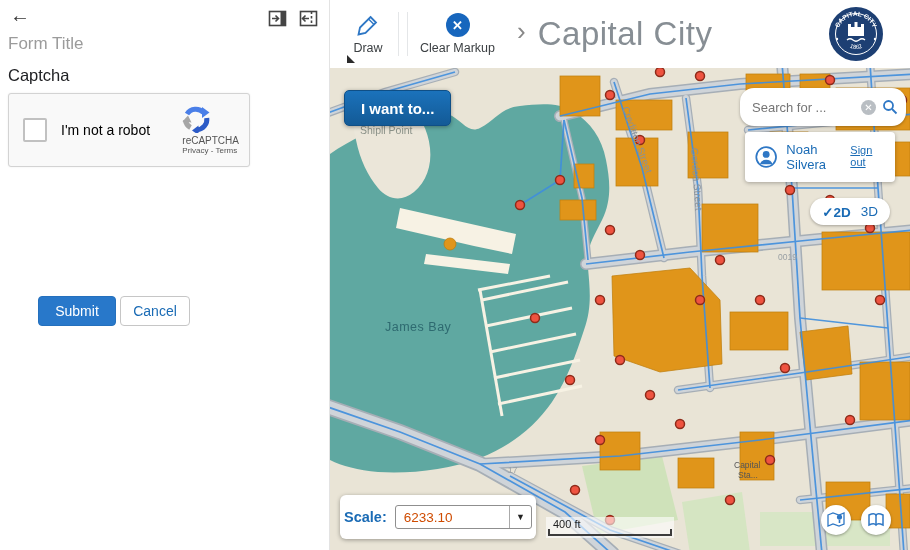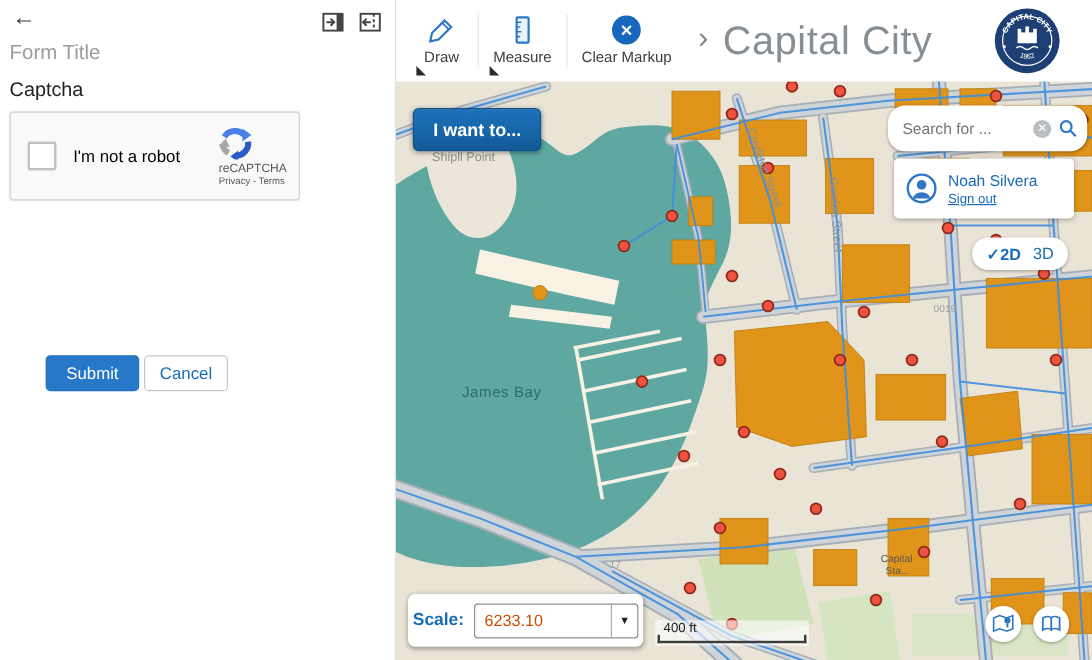--- a/index.html
+++ b/index.html
@@ -37,29 +37,29 @@
 
   
   .map { position:relative; width:580px; height:482px; background:#e9e4d6; overflow:hidden; }
   .map svg.basemap { position:absolute; inset:0; }
   .overlay { position:absolute; z-index:5; }
   .iwantto { left:14px; top:22px; height:36px; padding:12px 16px; background:linear-gradient(#1b72bb,#135a96); border:1px solid #0f4f86; border-radius:5px; color:#fff; font-weight:bold; font-size:15px; display:flex; align-items:center; box-shadow:0 1px 4px rgba(0,0,0,.35); cursor:pointer; }
   .searchbox { right:4px; top:20px; width:166px; height:38px; background:#fff; border-radius:14px; box-shadow:0 1px 3px rgba(0,0,0,.3); display:flex; align-items:center; padding:0 8px 0 12px; gap:6px; }
   .searchbox input { border:none; outline:none; flex:1; min-width:0; font-size:13px; color:#444; background:transparent; font-family:"Liberation Sans",sans-serif; }
   .search-clear { width:15px; height:15px; border-radius:50%; background:#b9bec3; color:#fff; font-size:10px; line-height:15px; text-align:center; cursor:pointer; flex:0 0 15px; }
   .user-card { right:15px; top:64px; width:150px; height:50px; background:#fff; border-radius:4px; box-shadow:0 1px 4px rgba(0,0,0,.3); display:flex; align-items:center; gap:9px; padding:0 10px; }
-  .user-text { display:flex; flex-direction:column; }
+  .user-text { display:flex; }
   .user-name { font-size:13px; color:#1a6bb5; }
   .sign-out { font-size:11px; color:#1a6bb5; text-decoration:underline; cursor:pointer; margin-top:2px; }
   .view-toggle { right:20px; top:130px; height:27px; padding:0 12px; background:#fff; border-radius:14px; box-shadow:0 1px 3px rgba(0,0,0,.3); display:flex; align-items:center; gap:10px; font-size:13.5px; color:#1a6bb5; }
   .vt-2d { font-weight:bold; cursor:pointer; }
   .vt-3d { cursor:pointer; }
   .scale-widget { left:10px; top:427px; width:196px; height:44px; background:#fff; border-radius:6px; box-shadow:0 1px 4px rgba(0,0,0,.35); display:flex; align-items:center; padding:0 4px; gap:8px; }
   .scale-label { font-size:14.5px; font-weight:bold; color:#1a6bb5; }
-  .scale-select { flex:1; height:29px; border:1px solid #8f8f8f; border-radius:3px; background:#fff; display:flex; align-items:center; cursor:pointer; overflow:hidden; }
+  .scale-select { flex:1; height:24px; border:1px solid #8f8f8f; border-radius:3px; background:#fff; display:flex; align-items:center; cursor:pointer; overflow:hidden; }
   .scale-value { flex:1; padding-left:8px; font-size:13.5px; color:#cf4b00; }
   .scale-caret { width:22px; height:100%; border-left:1px solid #aaa; display:flex; align-items:center; justify-content:center; font-size:9px; color:#222; }
   .scalebar { left:216px; top:449px; width:128px; height:21px; background:rgba(255,255,255,.6); }
   .scalebar-label { position:absolute; left:7px; top:1px; font-size:11px; color:#222; }
   .scalebar-bracket { position:absolute; left:2px; right:2px; bottom:2px; height:7px; border-left:2px solid #3c3c3c; border-right:2px solid #3c3c3c; border-bottom:2px solid #3c3c3c; }
   .round-btn { width:30px; height:30px; border-radius:50%; background:#fff; box-shadow:0 1px 3px rgba(0,0,0,.35); display:flex; align-items:center; justify-content:center; cursor:pointer; }
   .rb1 { right:59px; top:437px; } .rb2 { right:19px; top:437px; }
 </style>
 </head>
 <body>
@@ -111,28 +111,20 @@
     <div class="toolbar">
       <div class="tool">
         <svg width="24" height="24" viewBox="0 0 24 24">
           <path d="M14.5,4 l5.5,5.5 -10.5,10.5 -7,1.5 1.5,-7 z" fill="none" stroke="#2e77c5" stroke-width="1.8"></path>
           <line x1="12.5" y1="6" x2="18" y2="11.5" stroke="#2e77c5" stroke-width="1.4"></line>
         </svg>
         <div class="tool-label">Draw</div>
         <div class="tool-caret"></div>
       </div>
       <div class="tb-sep"></div>
-      <div class="tool">
-        <svg width="24" height="24" viewBox="0 0 24 24">
-          <rect x="7.5" y="1.5" width="10" height="21" rx="1" fill="#eaf2fb" stroke="#2e77c5" stroke-width="1.8"></rect>
-          <path d="M7.5,5.5 h4 M7.5,9.5 h3 M7.5,13.5 h4 M7.5,17.5 h3" stroke="#2e77c5" stroke-width="1.3" fill="none"></path>
-        </svg>
-        <div class="tool-label">Measure</div>
-        <div class="tool-caret"></div>
-      </div>
       <div class="tb-sep"></div>
       <div class="tool">
         <div class="clear-circle">✕</div>
         <div class="tool-label">Clear Markup</div>
       </div>
       <div class="tb-chevron">›</div>
       <div class="app-title">Capital City</div>
       <svg class="logo" width="56" height="56" viewBox="0 0 56 56">
         <circle cx="28" cy="28" r="27" fill="#1d3f73"></circle>
         <circle cx="28" cy="28" r="20.5" fill="none" stroke="#fff" stroke-width="1"></circle>

